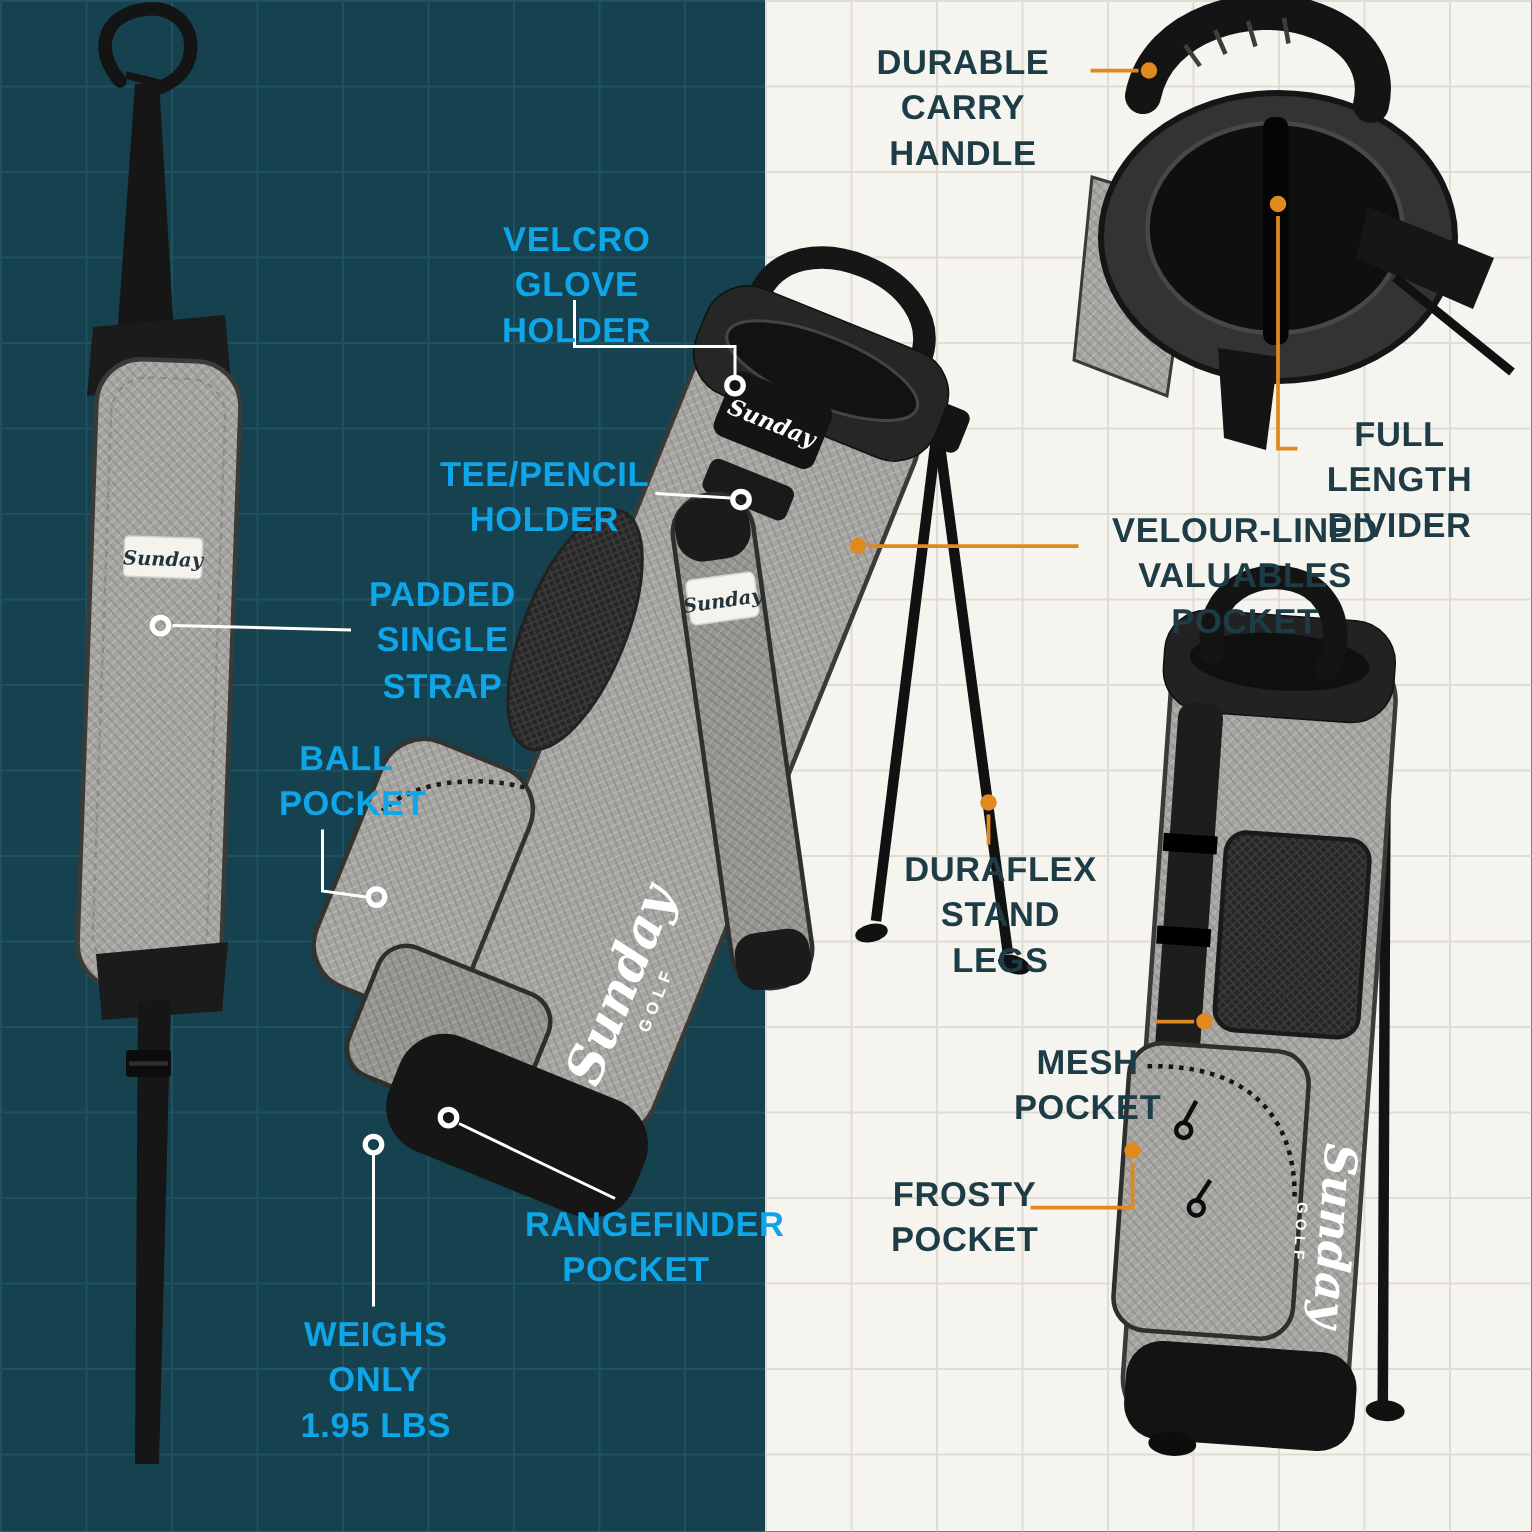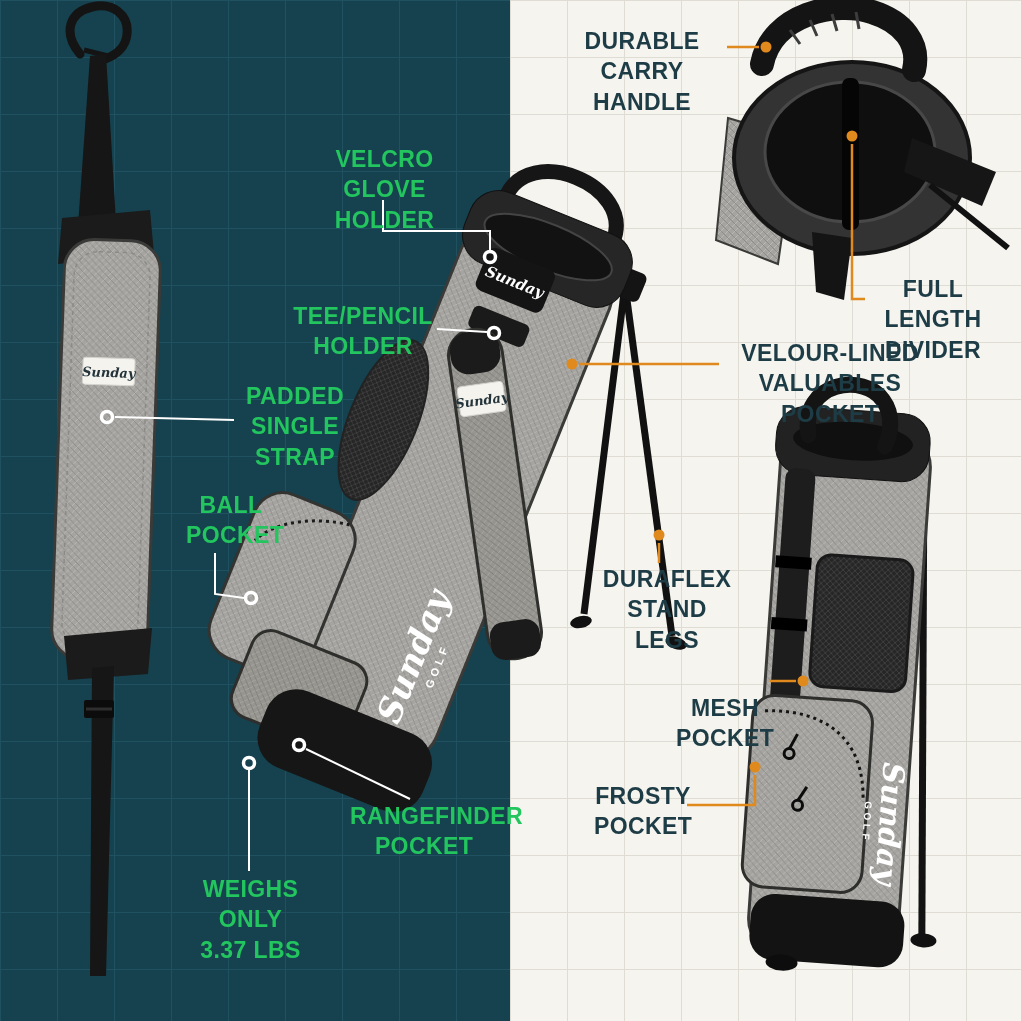--- a/index.html
+++ b/index.html
@@ -26,21 +26,21 @@
   }
   svg.art { position:absolute; left:0; top:0; }
   .callout {
     position:absolute;
     font-weight:bold;
     font-size:23px;
     line-height:1.32;
     letter-spacing:0.4px;
     white-space:pre-line;
   }
-  .light { color:#22c55e; }
+  .light { color:#0ea5e9; }
   .dark  { color:#1d3c46; }
   .tc { text-align:center; }
   .tl { text-align:center; }
   .script { font-family:"DejaVu Serif", serif; font-style:italic; font-weight:bold; }
   .golf-sub { font-family:"Liberation Sans", sans-serif; font-weight:bold; }
 </style>
 </head>
 <body>
 
 <div class="stage">
@@ -216,21 +216,21 @@
 SINGLE
 STRAP</div>
 
   <div class="callout light tl" style="left:186px; top:490px; width:90px;">BALL
 POCKET</div>
 
   <div class="callout light tc" style="left:350px; top:801px; width:148px;">RANGEFINDER
 POCKET</div>
 
   <div class="callout light tc" style="left:178px; top:874px; width:145px;">WEIGHS ONLY
-3.37 LBS</div>
+1.95 LBS</div>
 
   <div class="callout dark tl" style="left:868px; top:274px; width:130px;">FULL LENGTH
 DIVIDER</div>
 
   <div class="callout dark tl" style="left:724px; top:338px; width:212px;">VELOUR-LINED
 VALUABLES POCKET</div>
 
   <div class="callout dark tc" style="left:596px; top:564px; width:142px;">DURAFLEX
 STAND LEGS</div>
 

